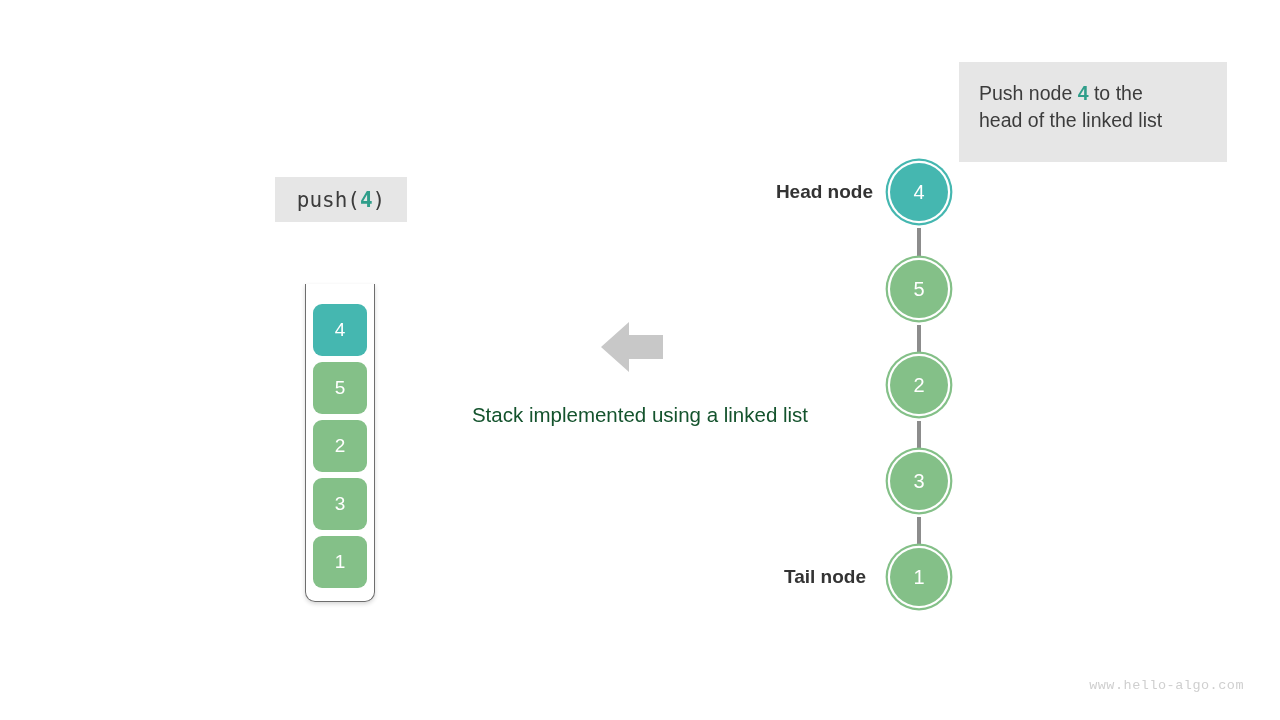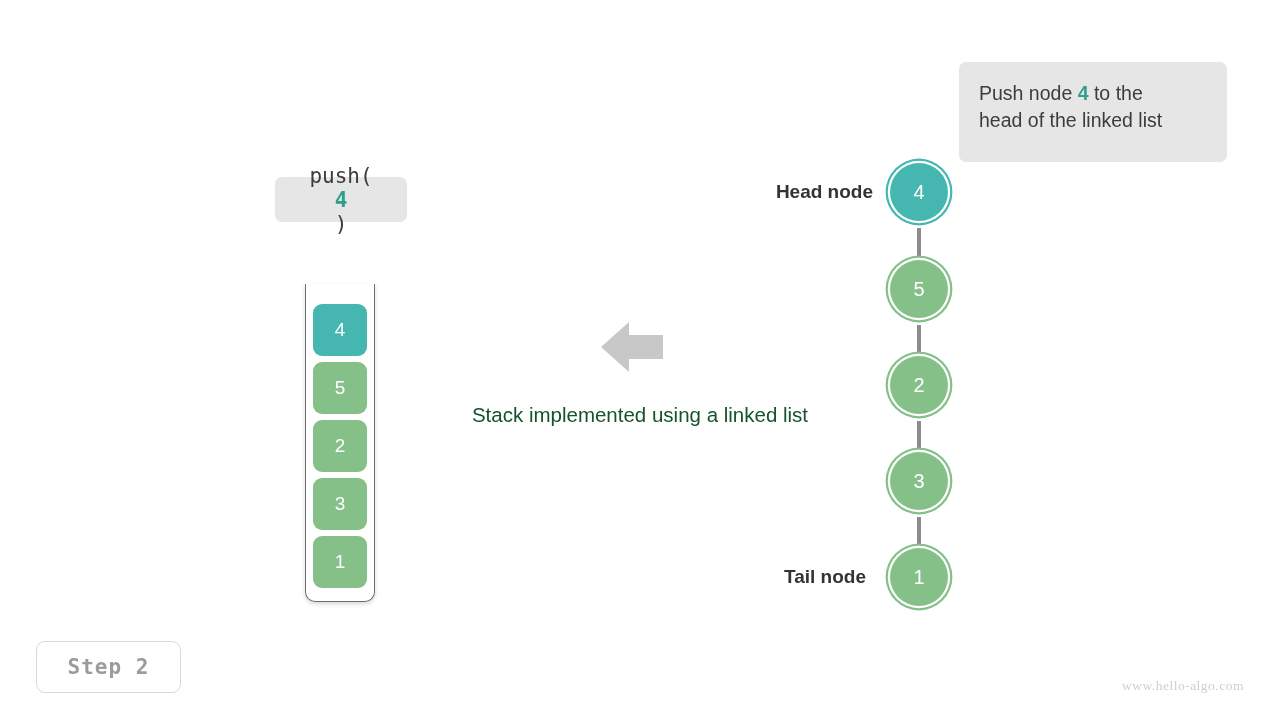--- a/index.html
+++ b/index.html
@@ -16,21 +16,21 @@
   }
   .stage {
     position: absolute;
     inset: 0;
   }
 
   
   .callout {
     position: absolute;
     background: #e6e6e6;
-    border-radius: 7px;
+    border-radius: 0;
     color: #3c3c3c;
     box-sizing: border-box;
   }
   #tooltip-box {
     left: 959px;
     top: 62px;
     width: 268px;
     height: 100px;
     padding: 18px 20px 0 20px;
     font-size: 19.5px;
@@ -46,21 +46,20 @@
     top: 177px;
     width: 132px;
     height: 45px;
     display: flex;
     align-items: center;
     justify-content: center;
     font-family: "DejaVu Sans Mono", "Liberation Mono", monospace;
     font-size: 21px;
     color: #3c3c3c;
     letter-spacing: 0px;
-    flex-direction: column;
   }
   #op-box .hl {
     color: #2f9e8a;
     font-weight: 700;
   }
 
   
   #step-badge {
     position: absolute;
     left: 36px;
@@ -79,21 +78,21 @@
     color: #9b9b9b;
     letter-spacing: 1px;
     box-sizing: border-box;
   }
 
   
   #watermark {
     position: absolute;
     right: 36px;
     top: 678px;
-    font-family: Liberation Serif, serif;
+    font-family: Liberation Mono, monospace;
     font-size: 13.5px;
     color: #cfcfcf;
     letter-spacing: 0.5px;
   }
 
   
   #caption {
     position: absolute;
     left: 340px;
     top: 403px;
@@ -259,17 +258,16 @@
     <div class="ll-edge" style="top:271px; height:38px;"></div>
     <div class="ll-edge-head" style="top:305px;"></div>
 
     <div class="ll-node green" style="left:30px; top:302px;">3</div>
     <div class="ll-edge" style="top:367px; height:38px;"></div>
     <div class="ll-edge-head" style="top:401px;"></div>
 
     <div class="ll-node green" style="left:30px; top:398px;">1</div>
   </div>
 
-  <div id="step-badge">Step 2</div>
 
   <div id="watermark">www.hello-algo.com</div>
 
 </div>
 
 </body></html>

